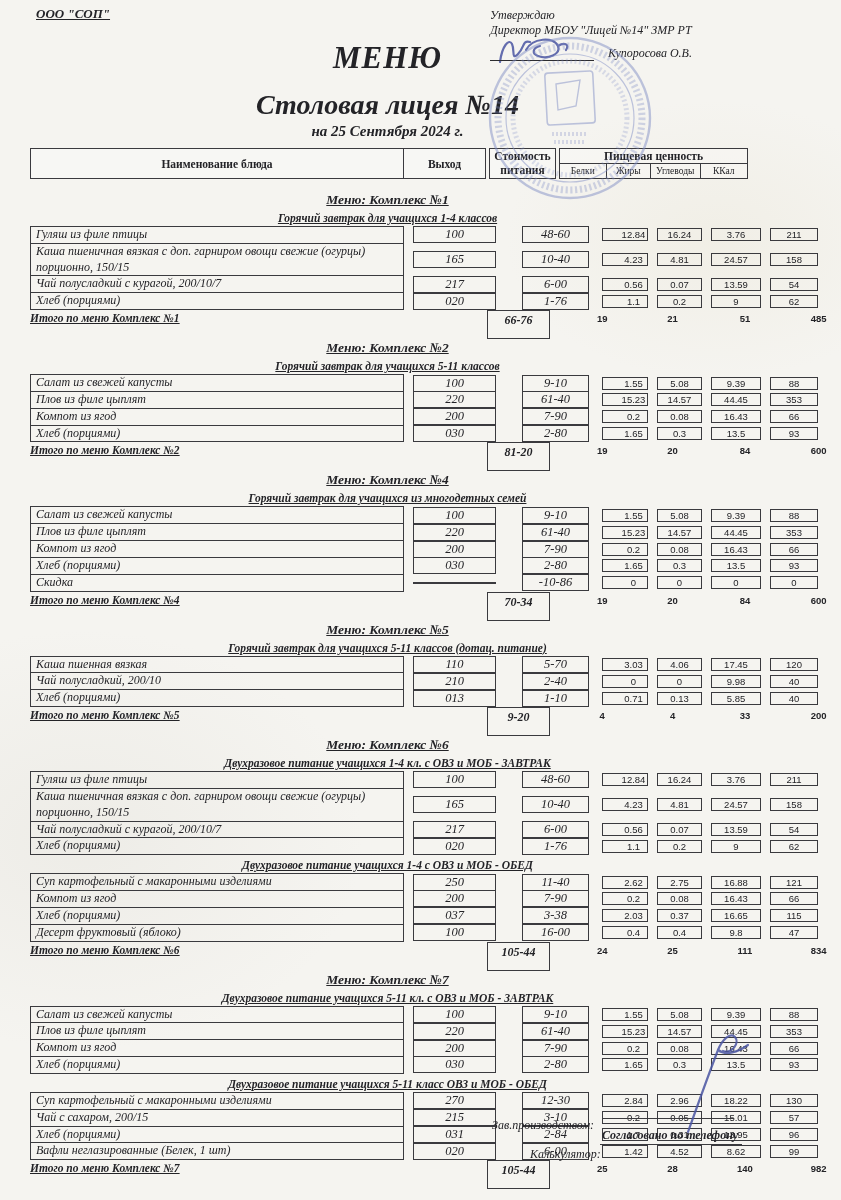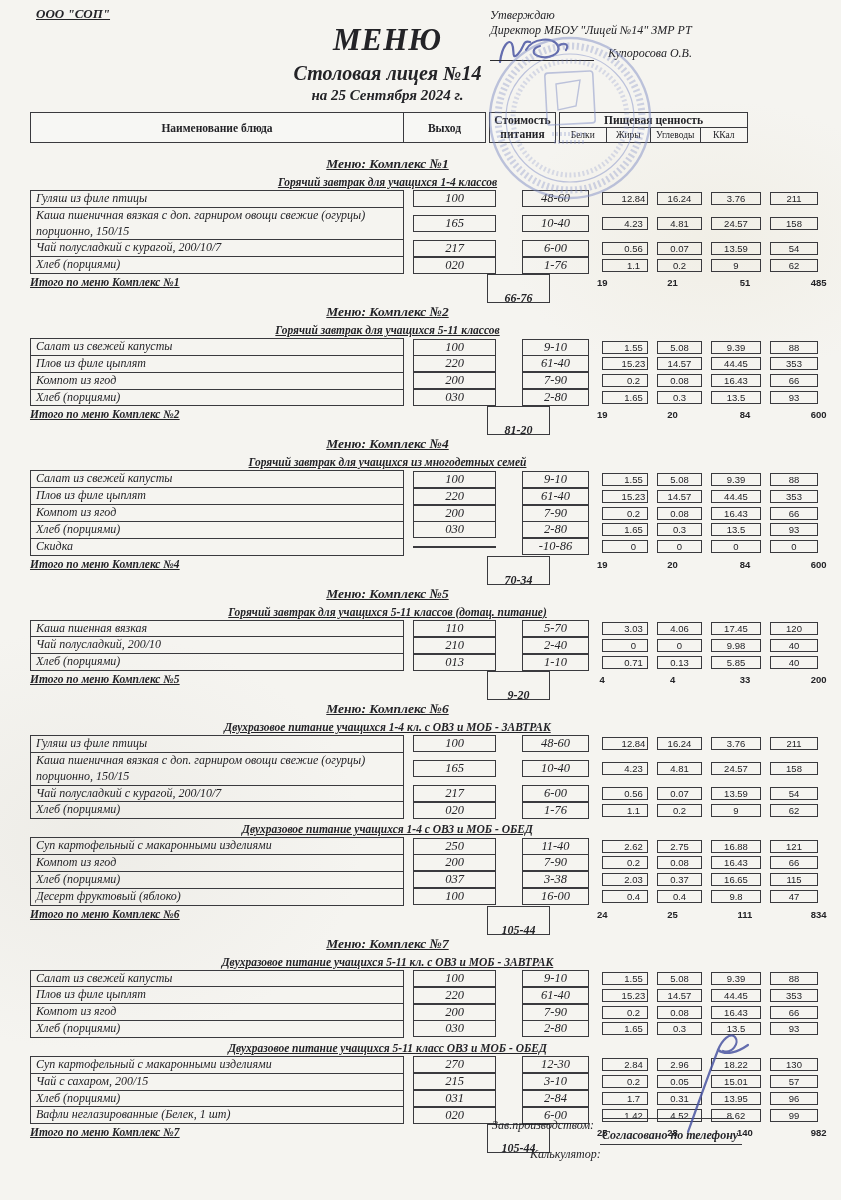--- a/index.html
+++ b/index.html
@@ -12,22 +12,22 @@
     font-family:"Liberation Serif", serif; color:#232327;
   }
   
   .org { margin:6px 0 0 36px; font-weight:bold; font-style:italic; font-size:13px; text-decoration:underline; }
   .approve { position:absolute; left:490px; top:8px; width:340px; font-style:italic; font-size:12px; line-height:1.25; z-index:4; }
   .sig-row { position:relative; height:26px; margin-top:2px; }
   .sig-line { position:absolute; left:0; top:20px; width:104px; border-bottom:1.2px solid #2c2c30; }
   .sig-name { position:absolute; left:118px; top:6px; font-style:italic; font-size:12px; }
   .sig1 { position:absolute; left:2px; top:-10px; }
   .head-center { margin-left:30px; width:715px; text-align:center; position:relative; z-index:4; }
-  .title { font-size:31px; font-weight:bold; font-style:italic; letter-spacing:1px; }
-  .subtitle { margin-top:4px; font-size:20px; font-weight:bold; font-style:italic; }
+  .title { margin-top:18px; font-size:31px; font-weight:bold; font-style:italic; letter-spacing:1px; }
+  .subtitle { margin-top:13px; font-size:28px; font-weight:bold; font-style:italic; }
   .dateline { margin-top:2px; font-size:15px; font-weight:bold; font-style:italic; }
   
   .stamp { position:absolute; left:478px; top:22px; z-index:5; opacity:.5; pointer-events:none; }
   .sig2 { position:absolute; left:660px; top:1020px; z-index:6; pointer-events:none; }
   
   .thead { display:flex; margin:8px 0 0 30px; position:relative; z-index:2; }
   .th { border:1px solid #3a3a3e; box-sizing:border-box; display:flex; align-items:center; justify-content:center;
         font-weight:bold; font-size:11.5px; background:rgba(255,255,255,.25); }
   .th-name { width:374px; height:31px; }
   .th-out  { width:83px; height:31px; margin-left:-1px; }
@@ -50,21 +50,21 @@
   .c-out  { width:83px; margin-left:-1px; font-style:italic; font-size:12.5px; }
   .c-cost { width:67px; margin-left:16px; font-style:italic; font-size:12.5px; }
   .c-n { font-family:"Liberation Sans", sans-serif; font-size:9.5px; margin-left:-1px; }
   .c-n.first { margin-left:3px;padding-left:17px; }
   .n0 { width:46px; } .n1 { width:45px; } .n2 { width:50px; } .n3 { width:48px; }
   
   .total { display:flex; margin-left:30px; height:17px; margin-bottom:13px; align-items:flex-start; position:relative; z-index:1;gap:28px; }
   .t-label { width:457px; box-sizing:border-box; font-weight:bold; font-style:italic; font-size:11.5px;
              text-decoration:underline; padding-top:2px; }
   .t-cost { width:67px; margin-left:3px; height:29px; border:1px solid #3a3a3e; box-sizing:border-box;
-            display:flex; justify-content:center; align-items:flex-start; padding-top:16px;
+            display:flex; justify-content:center; align-items:flex-start; padding-top:2px;
             font-weight:bold; font-style:italic; font-size:12px; }
   .t-n { box-sizing:border-box; text-align:center; font-family:"Liberation Sans", sans-serif; font-weight:bold;
          font-size:9.5px; padding-top:3px; }
   .t-n.first { margin-left:3px; }
   
   .footer { position:absolute; left:0; top:1106px; width:841px; font-style:italic; font-size:12px; z-index:4; }
   .f-line1 { position:absolute; left:492px; top:12px; }
   .f-ul1 { position:absolute; left:602px; top:12px; width:132px; border-bottom:1px solid #3a3a3e; }
   .f-line2 { position:absolute; left:524px; top:41px;margin-left:6px; }
   .f-val2 { position:absolute; left:600px; top:22px; font-weight:bold; font-style:italic;

